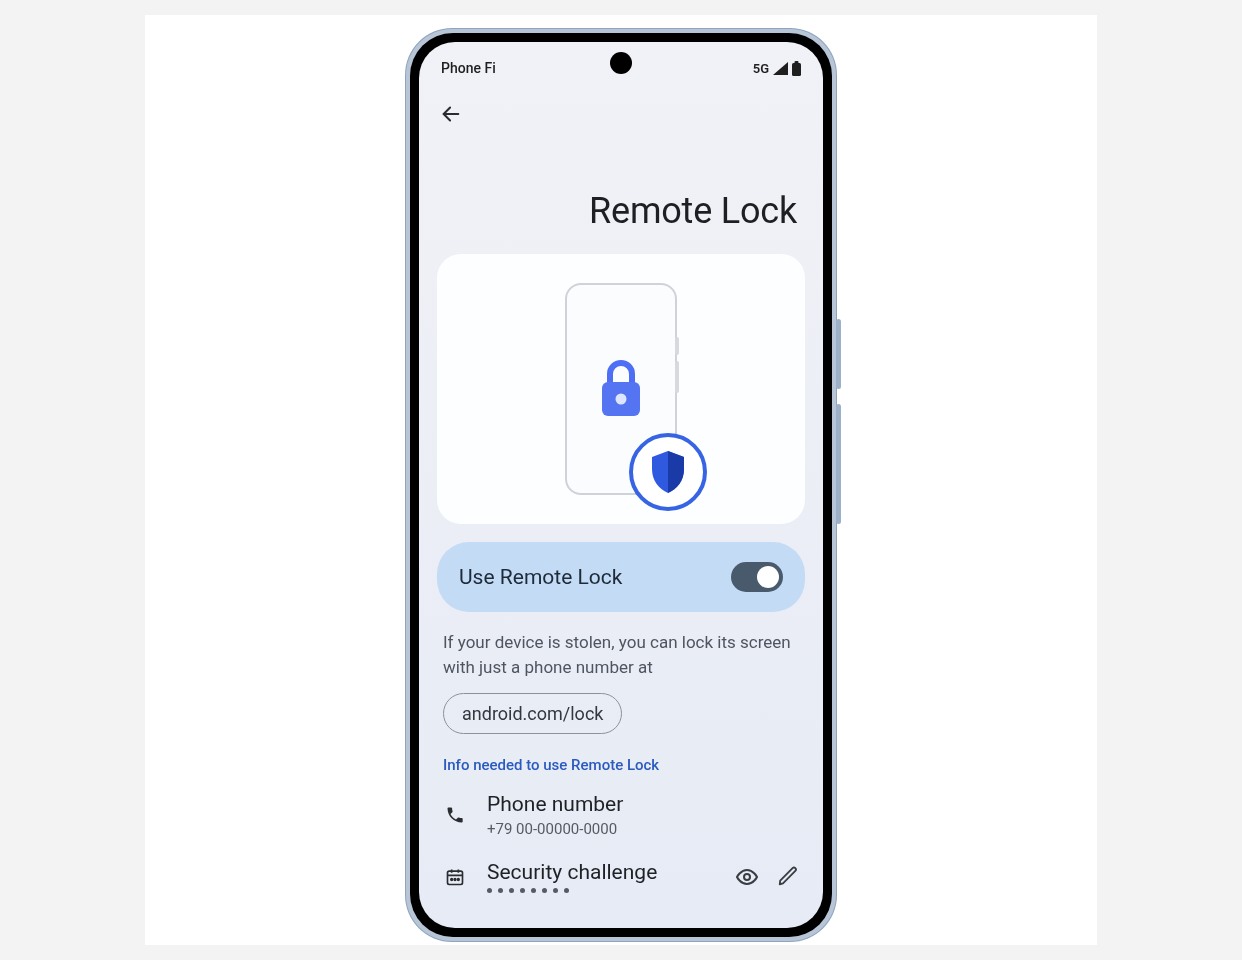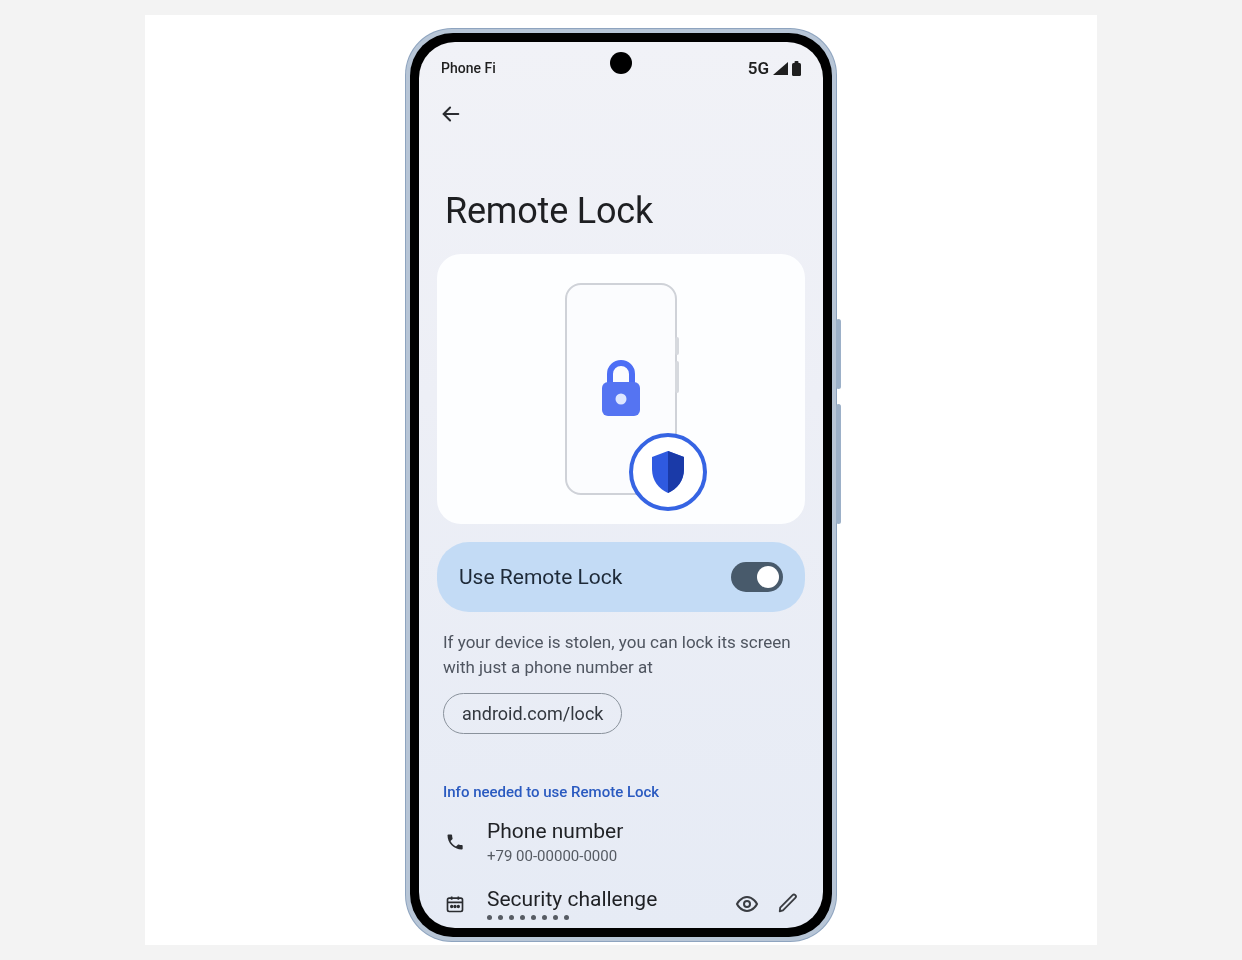--- a/index.html
+++ b/index.html
@@ -80,29 +80,30 @@
   .status-bar {
     display: flex;
     justify-content: space-between;
     align-items: center;
     padding: 12px 22px 0;
     height: 40px;
     font-size: 14px;
     font-weight: 500;
     color: #1f1f1f;
   }
-  .status-right { display: flex; align-items: center; gap: 4px; font-size: 17px; font-weight:600;}
+  .status-right { display: flex; align-items: center; gap: 4px; font-size: 13px; font-weight:600;}
   .back-row { padding: 18px 18px 0; }
   .back-btn { width: 28px; height: 28px; display:flex; align-items:center; justify-content:center; cursor:pointer; }
   .title {
     font-size: 36px;
     font-weight: 400;
     color: #1e1f22;
     padding: 62px 26px 22px;
     letter-spacing: -0.2px;
+    text-align: right;
   }
   .card {
     margin: 0 18px 18px;
     background: #fdfeff;
     border-radius: 24px;
     height: 270px;
     display: flex;
     align-items: center;
     justify-content: center;
     position: relative;
@@ -159,21 +160,20 @@
     padding: 9px 18px;
     font-size: 18px;
     color: #33383f;
     cursor:pointer;
   }
   .section-label {
     padding: 0 24px 14px;
     font-size: 15px;
     font-weight: 500;
     color: #2a5ac0;
-    margin-top: 27px;
   }
   .item-row {
     padding: 4px 24px 18px;
     display: flex;
     align-items: center;
     gap: 20px;
   }
   .item-icon { width:24px; display:flex; justify-content:center; color:#2a2c30; flex-shrink:0; }
   .item-texts { flex:1; }
   .item-title { font-size: 21px; color:#1f2125; margin-bottom:4px; }

